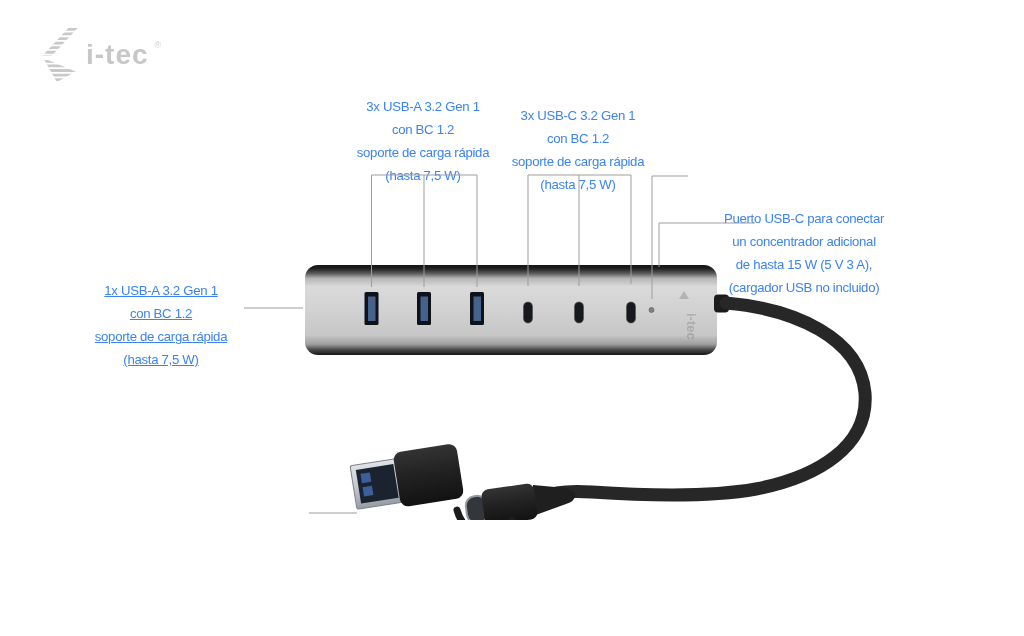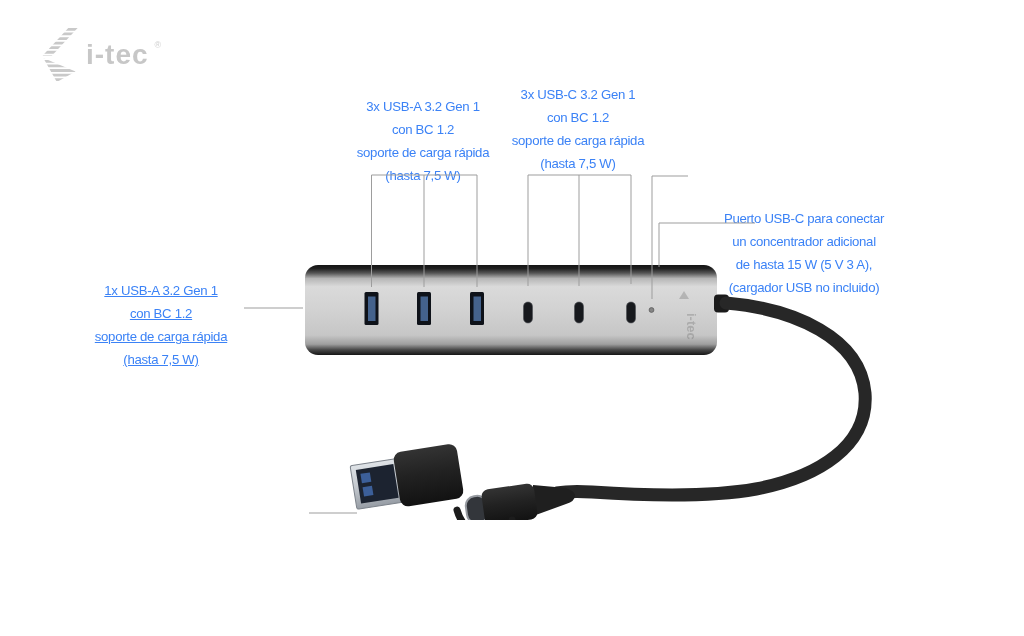--- a/index.html
+++ b/index.html
@@ -28,21 +28,21 @@
     color:#3b82f6;
     font-size:13.2px;
     line-height:23px;
     letter-spacing:-0.3px;
     white-space:pre-line;
   }
   .lbl.center{text-align:center;}
   .lbl.right{text-align:center;}
   .lbl.nowrap{white-space:nowrap;}
   .lbl-usb-a-3x{left:343px;top:95px;width:160px;}
-  .lbl-usb-c-3x{left:498px;top:83px;width:160px;}
+  .lbl-usb-c-3x{left:498px;top:104px;width:160px;}
   .lbl-led{left:693px;top:164px;}
   .lbl-puerto{left:700px;top:207px;width:208px;}
   .lbl-usb-a-1x{left:85px;top:279px;width:152px;text-decoration:underline;}
   .lbl-cable{left:60px;top:497px;width:243px;}
 </style>
 </head>
 <body>
 
 <div class="canvas">
 

